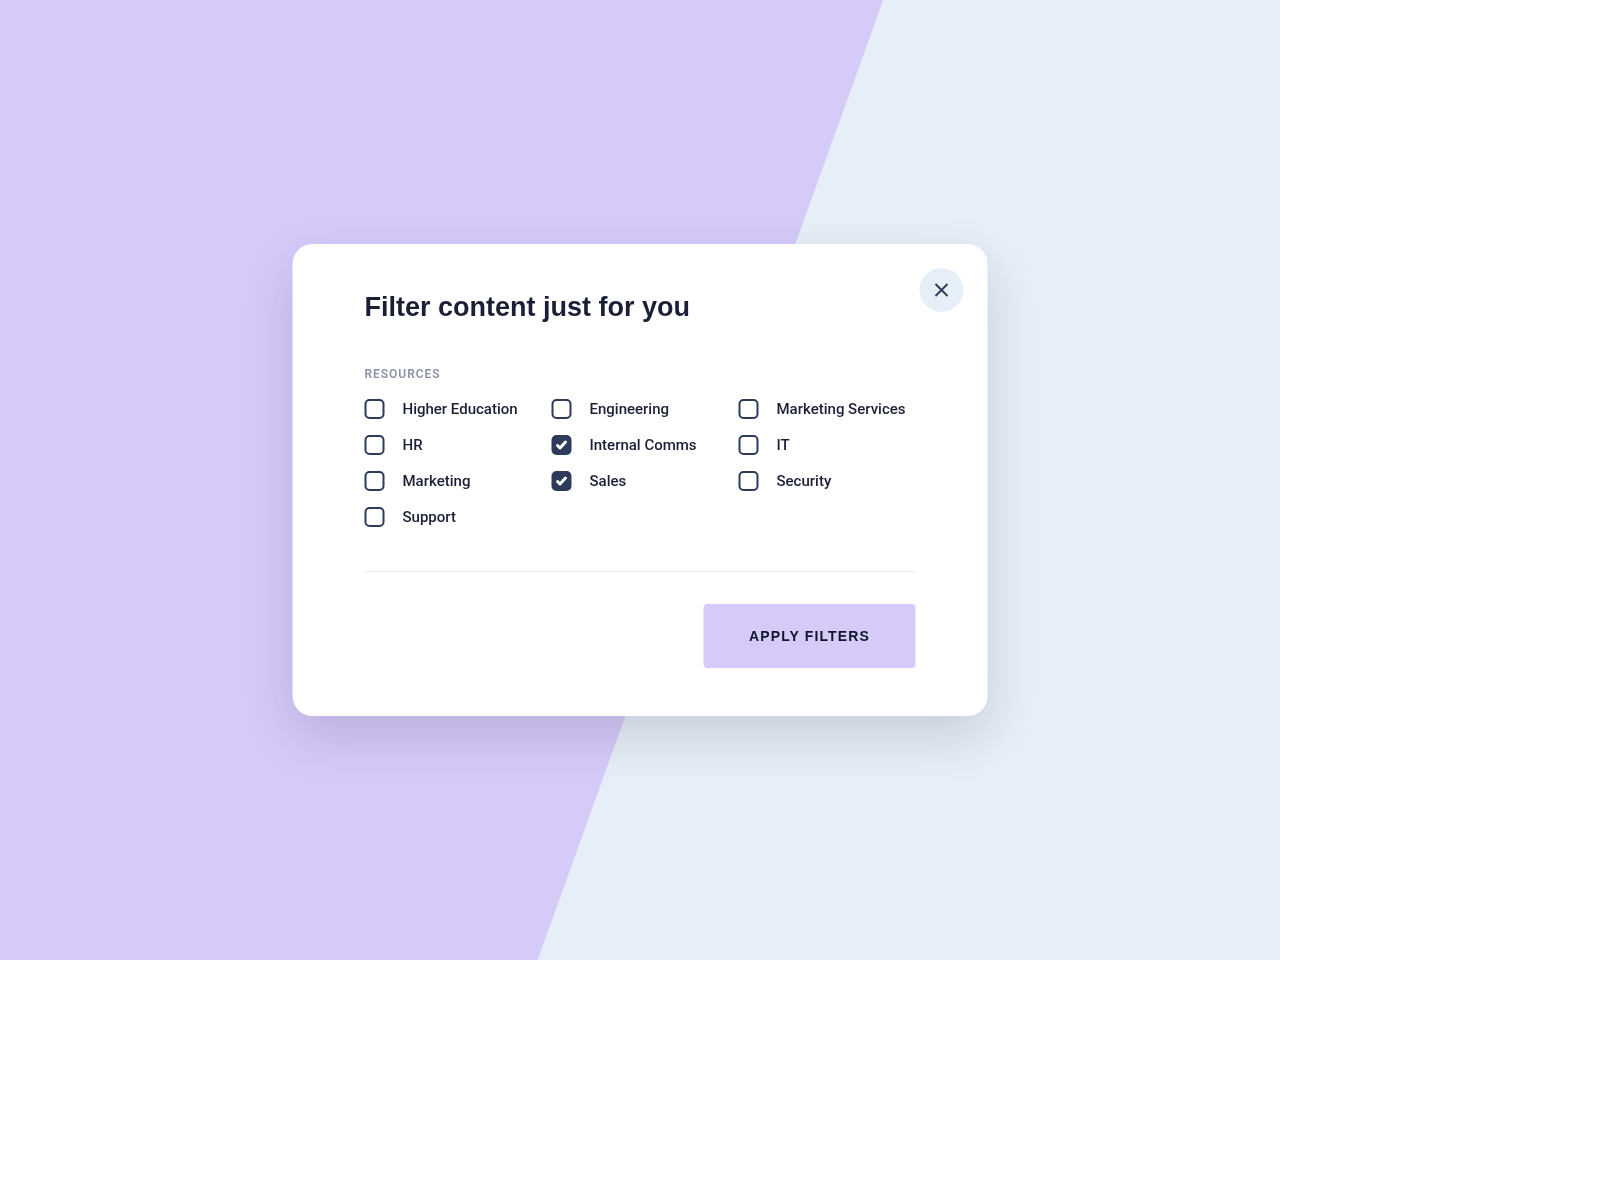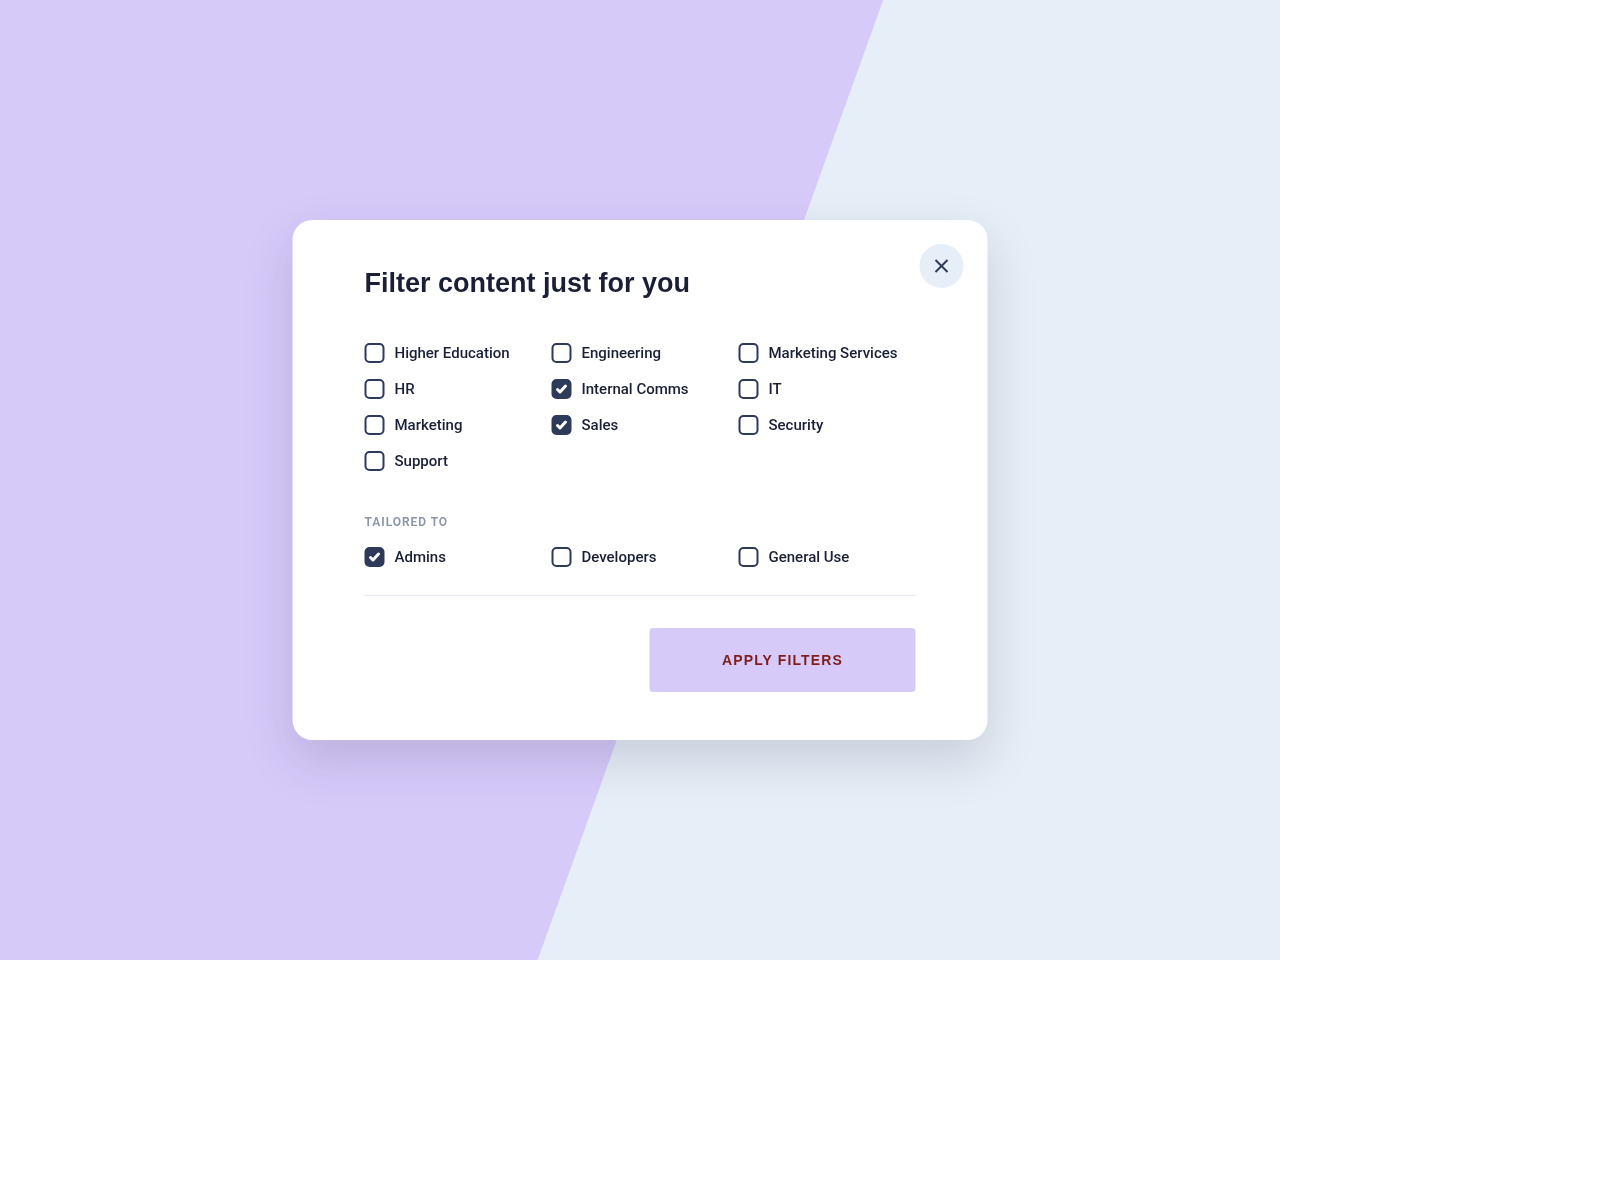--- a/index.html
+++ b/index.html
@@ -84,21 +84,21 @@
     .checkbox-grid {
       display: grid;
       grid-template-columns: repeat(3, 1fr);
       column-gap: 10px;
       row-gap: 16px;
     }
 
     .checkbox-item {
       display: flex;
       align-items: center;
-      gap: 10px;
+      gap: 18px;
       cursor: pointer;
     }
 
     .checkbox-box {
       width: 20px;
       height: 20px;
       border: 2px solid #2E3A59;
       border-radius: 5px;
       background: #FFFFFF;
       display: flex;
@@ -165,41 +165,42 @@
     }
 
     .btn-clear {
       background: transparent;
       color: #8A94A6;
       width: 200px;
     }
 
     .btn-apply {
       background: #D6CAF9;
-      color: #7f1d1d;
-      width: 266px;
+      color: #0f172a;
+      width: 212px;
     }
   </style>
 </head>
 <body>
 
 <div class="background"></div>
 
 <div class="modal">
 
   <button class="close-btn">
     <svg viewBox="0 0 18 18">
       <line x1="3" y1="3" x2="15" y2="15"></line>
       <line x1="15" y1="3" x2="3" y2="15"></line>
     </svg>
   </button>
 
   <h1 class="modal-title">Filter content just for you</h1>
 
   <div class="section-resources">
+    <div class="section-label">RESOURCES</div>
     <div class="checkbox-grid" id="resources-grid">
         <div class="checkbox-item">
           <div class="checkbox-box"></div>
           <span class="checkbox-label">Higher Education</span>
         </div>
         <div class="checkbox-item">
           <div class="checkbox-box"></div>
           <span class="checkbox-label">Engineering</span>
         </div>
         <div class="checkbox-item">
@@ -238,41 +239,20 @@
           <div class="checkbox-box"></div>
           <span class="checkbox-label">Security</span>
         </div>
         <div class="checkbox-item">
           <div class="checkbox-box"></div>
           <span class="checkbox-label">Support</span>
         </div>
       </div>
   </div>
 
-  <div class="section-tailored">
-    <div class="section-label">TAILORED TO</div>
-    <div class="checkbox-grid" id="tailored-grid">
-        <div class="checkbox-item">
-          <div class="checkbox-box checked">
-            <svg viewBox="0 0 12 12">
-              <polyline points="2 6.5 4.5 9 10 3"></polyline>
-            </svg>
-          </div>
-          <span class="checkbox-label">Admins</span>
-        </div>
-        <div class="checkbox-item">
-          <div class="checkbox-box"></div>
-          <span class="checkbox-label">Developers</span>
-        </div>
-        <div class="checkbox-item">
-          <div class="checkbox-box"></div>
-          <span class="checkbox-label">General Use</span>
-        </div>
-      </div>
-  </div>
 
   <hr class="divider">
 
   <div class="button-row">
     <button class="btn btn-apply">APPLY FILTERS</button>
   </div>
 
 </div>
 
 </body></html>

